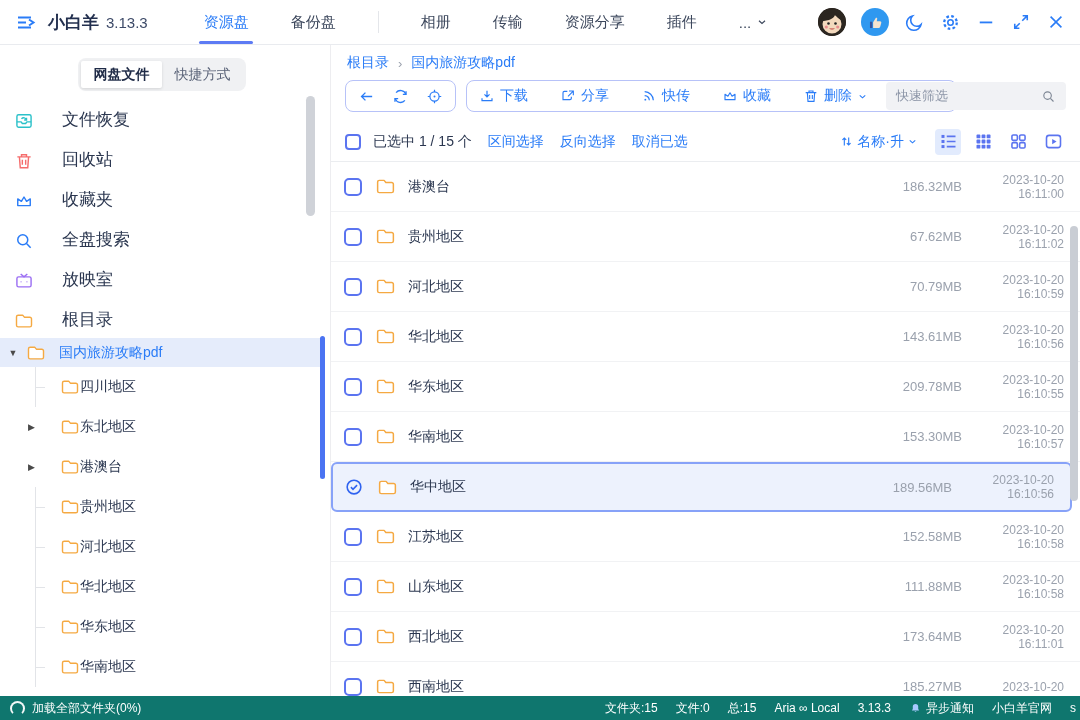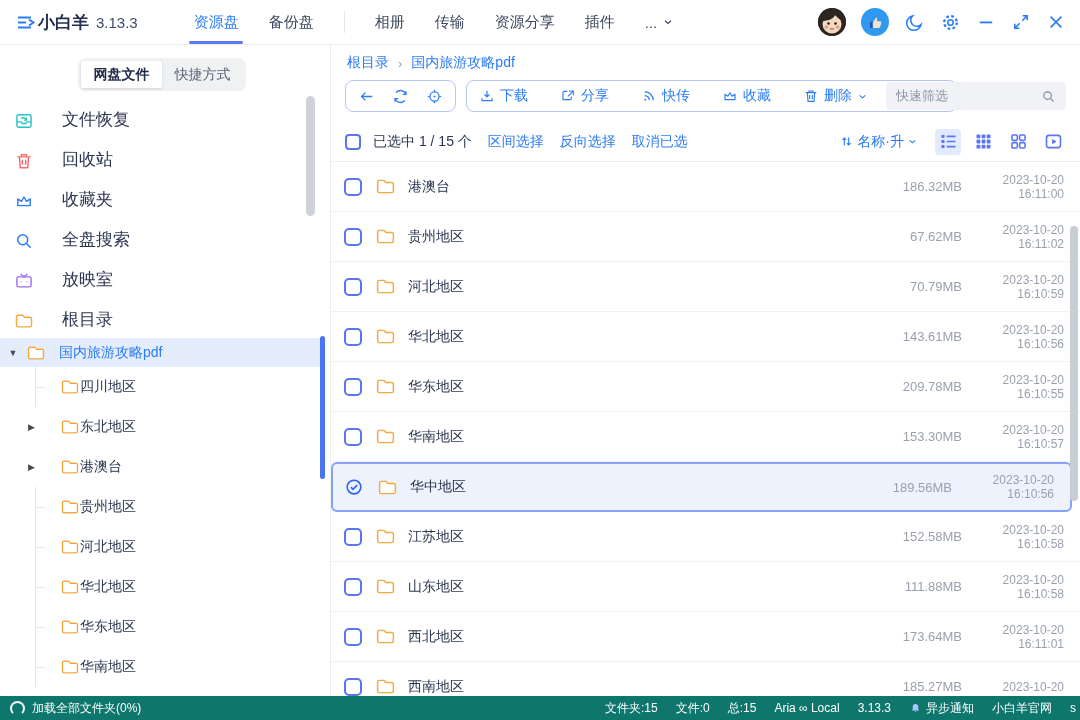--- a/index.html
+++ b/index.html
@@ -4,23 +4,23 @@
 <style>
   html,body{margin:0;padding:0}
   body{width:1080px;height:720px;position:relative;overflow:hidden;background:#fff;
        font-family:"Liberation Sans","DejaVu Sans",sans-serif;color:#2b3750;-webkit-font-smoothing:antialiased}
   .ic{display:inline-block;vertical-align:middle;flex:none}
   svg{display:block}
   
   .hdr{position:absolute;top:0;left:0;right:0;height:44px;background:#fff;border-bottom:1px solid #e9ebef;
        display:flex;align-items:center;z-index:5}
   .logo{margin-left:14px;color:#2a7cf7}
-  .appname{font-size:17px;font-weight:bold;color:#222f4e}
+  .appname{margin-left:10px;font-size:17px;font-weight:bold;color:#222f4e}
   .appver{margin-left:7px;font-size:15px;color:#3d4a68}
-  .tabs{display:flex;align-items:center;height:100%;margin-left:56px;gap:30px}
+  .tabs{display:flex;align-items:center;height:100%;margin-left:56px;gap:42px}
   .tab{font-size:15px;color:#3c475c;height:100%;display:flex;align-items:center;position:relative;cursor:default}
   .tab.active{color:#2a7cf7}
   .tab.active::after{content:"";position:absolute;left:50%;transform:translateX(-50%);bottom:0;width:54px;height:3px;
        border-radius:2px;background:#5d7bf4}
   .tabdiv{width:1px;height:22px;background:#e4e6ea}
   .tab-more{display:flex;align-items:center;gap:5px;color:#3c475c;font-size:15px}
   .hdr-right{margin-left:auto;display:flex;align-items:center;gap:15px;padding-right:14px}
   .avatar{width:28px;height:28px;border-radius:50%;overflow:hidden;background:#2b2620}
   .thumbbadge{width:28px;height:28px;border-radius:50%;background:#2f98f0;display:flex;align-items:center;justify-content:center}
   .winic{color:#2a7cf7}

